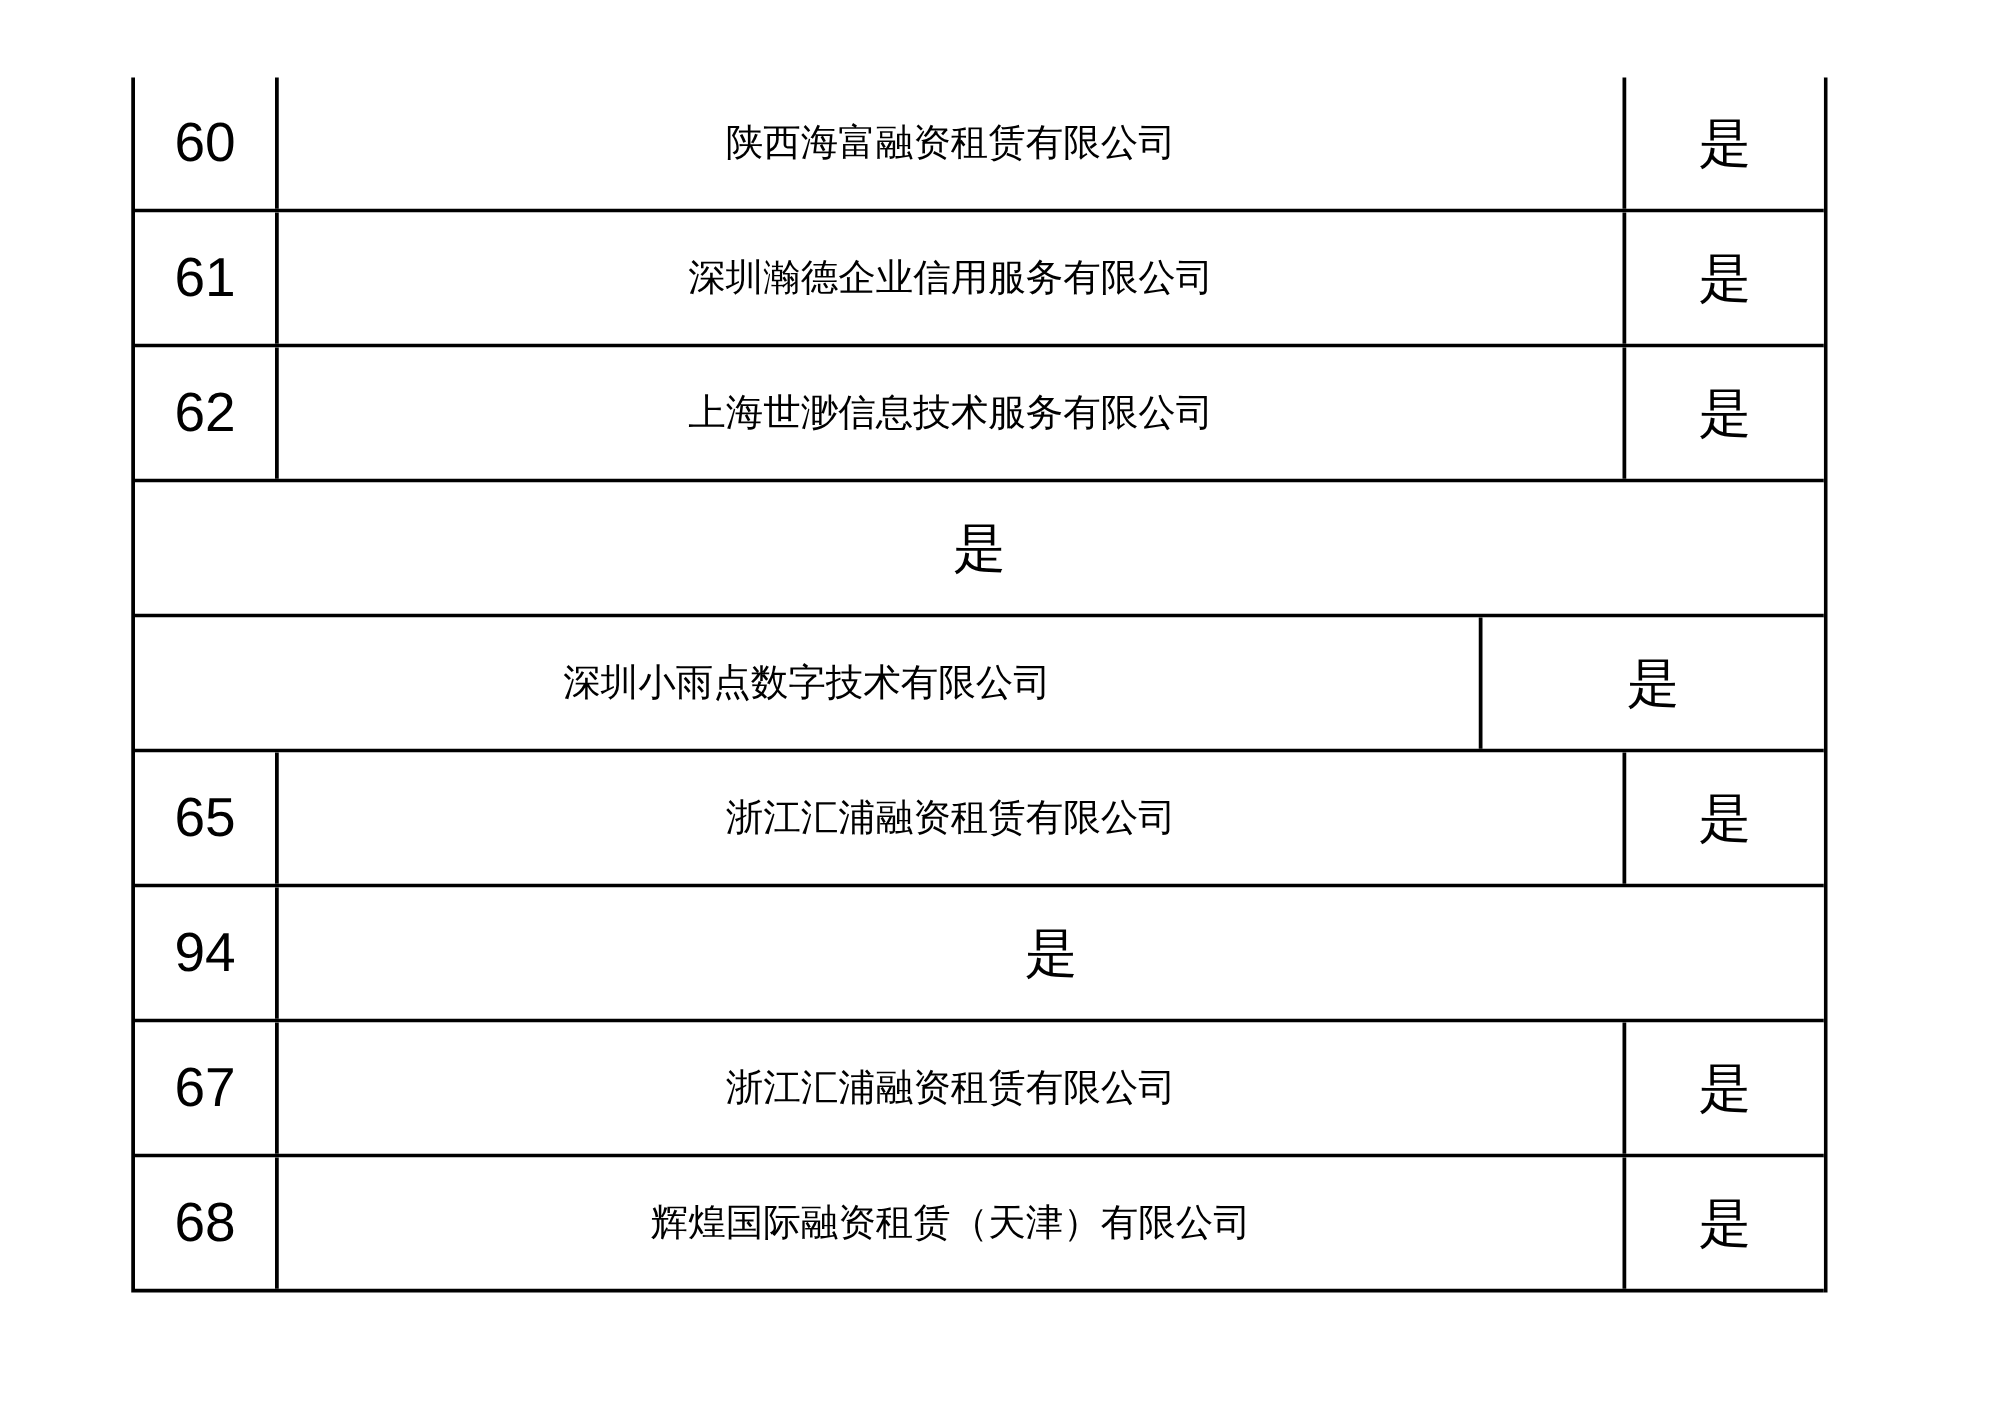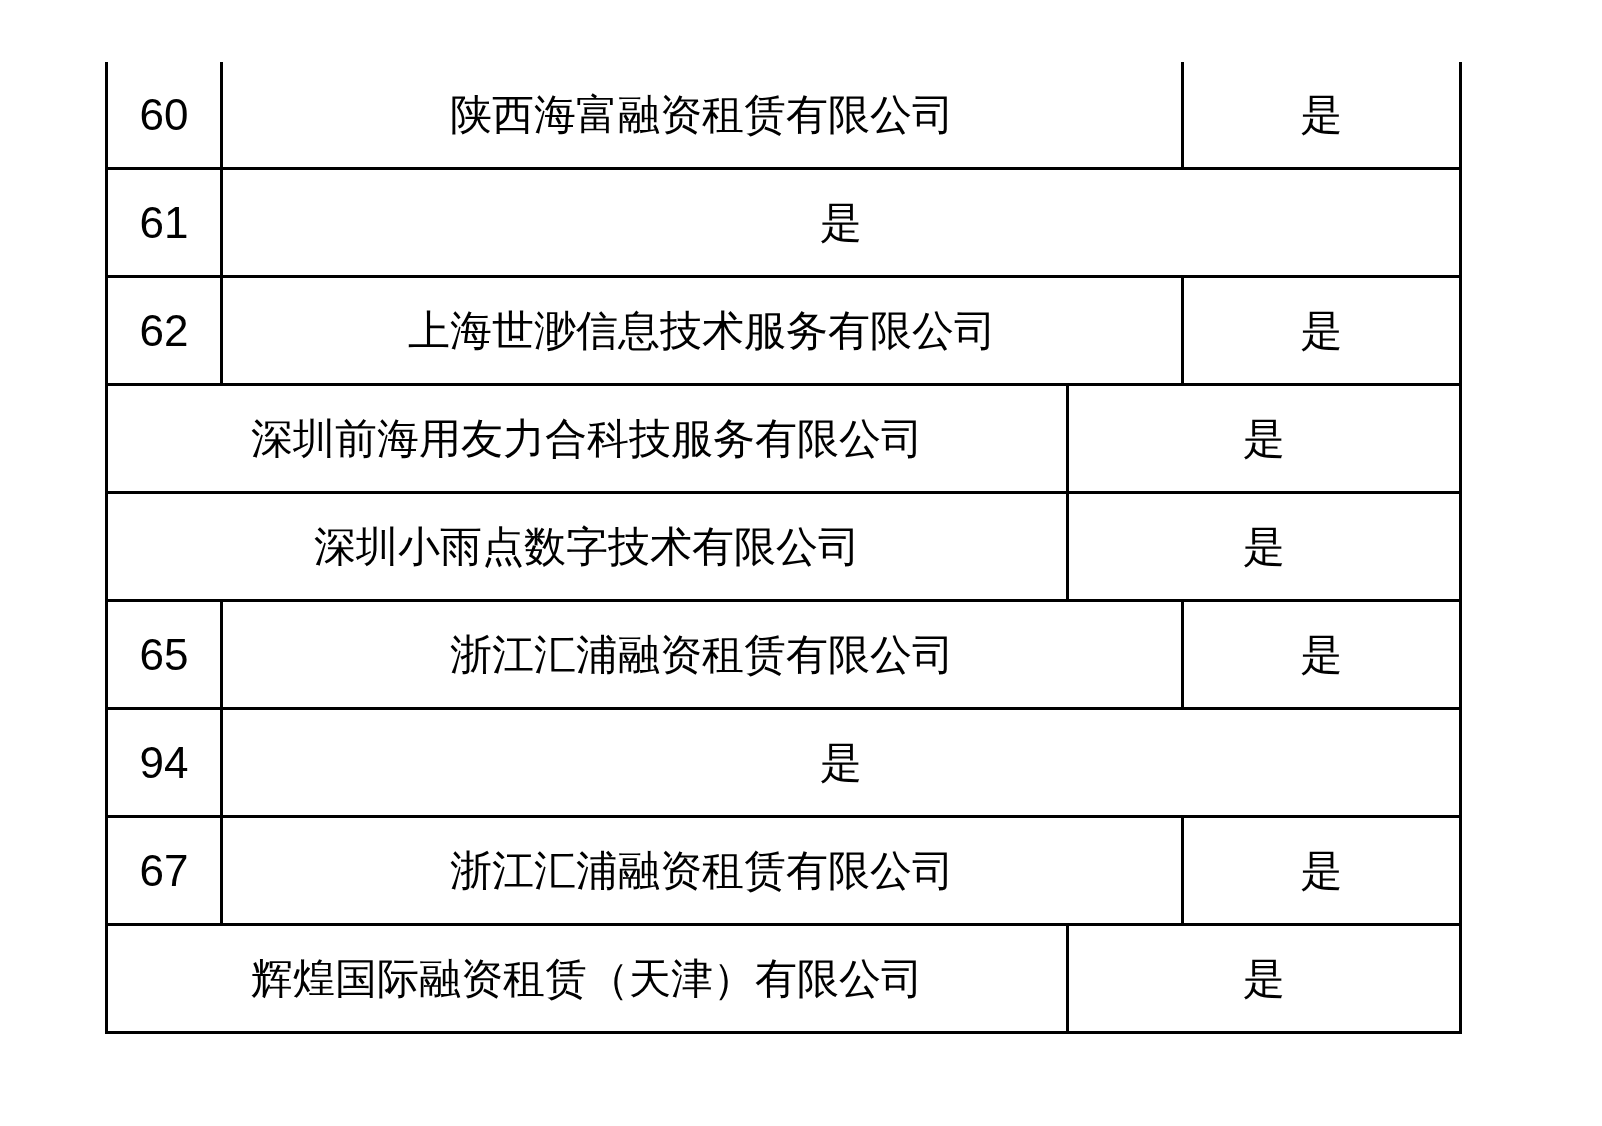--- a/index.html
+++ b/index.html
@@ -38,52 +38,52 @@
     box-sizing: border-box;
     overflow: hidden;
     white-space: nowrap;
   }
   .cell-num {
     width: 115px;
     border-right: 3px solid #000000;
     font-size: 44px;
   }
   .cell-company {
-    width: 961px;
+    width: 1078px;
     border-right: 3px solid #000000;
-    font-size: 42px;
+    font-size: 30px;
   }
   .cell-flag {
     flex: 1;
     font-size: 42px;
   }
 </style>
 </head>
 <body>
 
 <div class="doc-table" id="doc-table">
   <div class="t-row">
     <div class="cell cell-num">60</div>
     <div class="cell cell-company">陕西海富融资租赁有限公司</div>
     <div class="cell cell-flag">是</div>
   </div>
 
   <div class="t-row">
     <div class="cell cell-num">61</div>
+    <div class="cell cell-company">深圳瀚德企业信用服务有限公司</div>
     <div class="cell cell-flag">是</div>
   </div>
 
   <div class="t-row">
     <div class="cell cell-num">62</div>
     <div class="cell cell-company">上海世渺信息技术服务有限公司</div>
     <div class="cell cell-flag">是</div>
   </div>
 
   <div class="t-row">
-    <div class="cell cell-company">深圳前海用友力合科技服务有限公司</div>
     <div class="cell cell-flag">是</div>
   </div>
 
   <div class="t-row">
     <div class="cell cell-company">深圳小雨点数字技术有限公司</div>
     <div class="cell cell-flag">是</div>
   </div>
 
   <div class="t-row">
     <div class="cell cell-num">65</div>
@@ -96,16 +96,17 @@
     <div class="cell cell-flag">是</div>
   </div>
 
   <div class="t-row">
     <div class="cell cell-num">67</div>
     <div class="cell cell-company">浙江汇浦融资租赁有限公司</div>
     <div class="cell cell-flag">是</div>
   </div>
 
   <div class="t-row">
+    <div class="cell cell-num">68</div>
     <div class="cell cell-company">辉煌国际融资租赁（天津）有限公司</div>
     <div class="cell cell-flag">是</div>
   </div>
 </div>
 
 </body></html>

